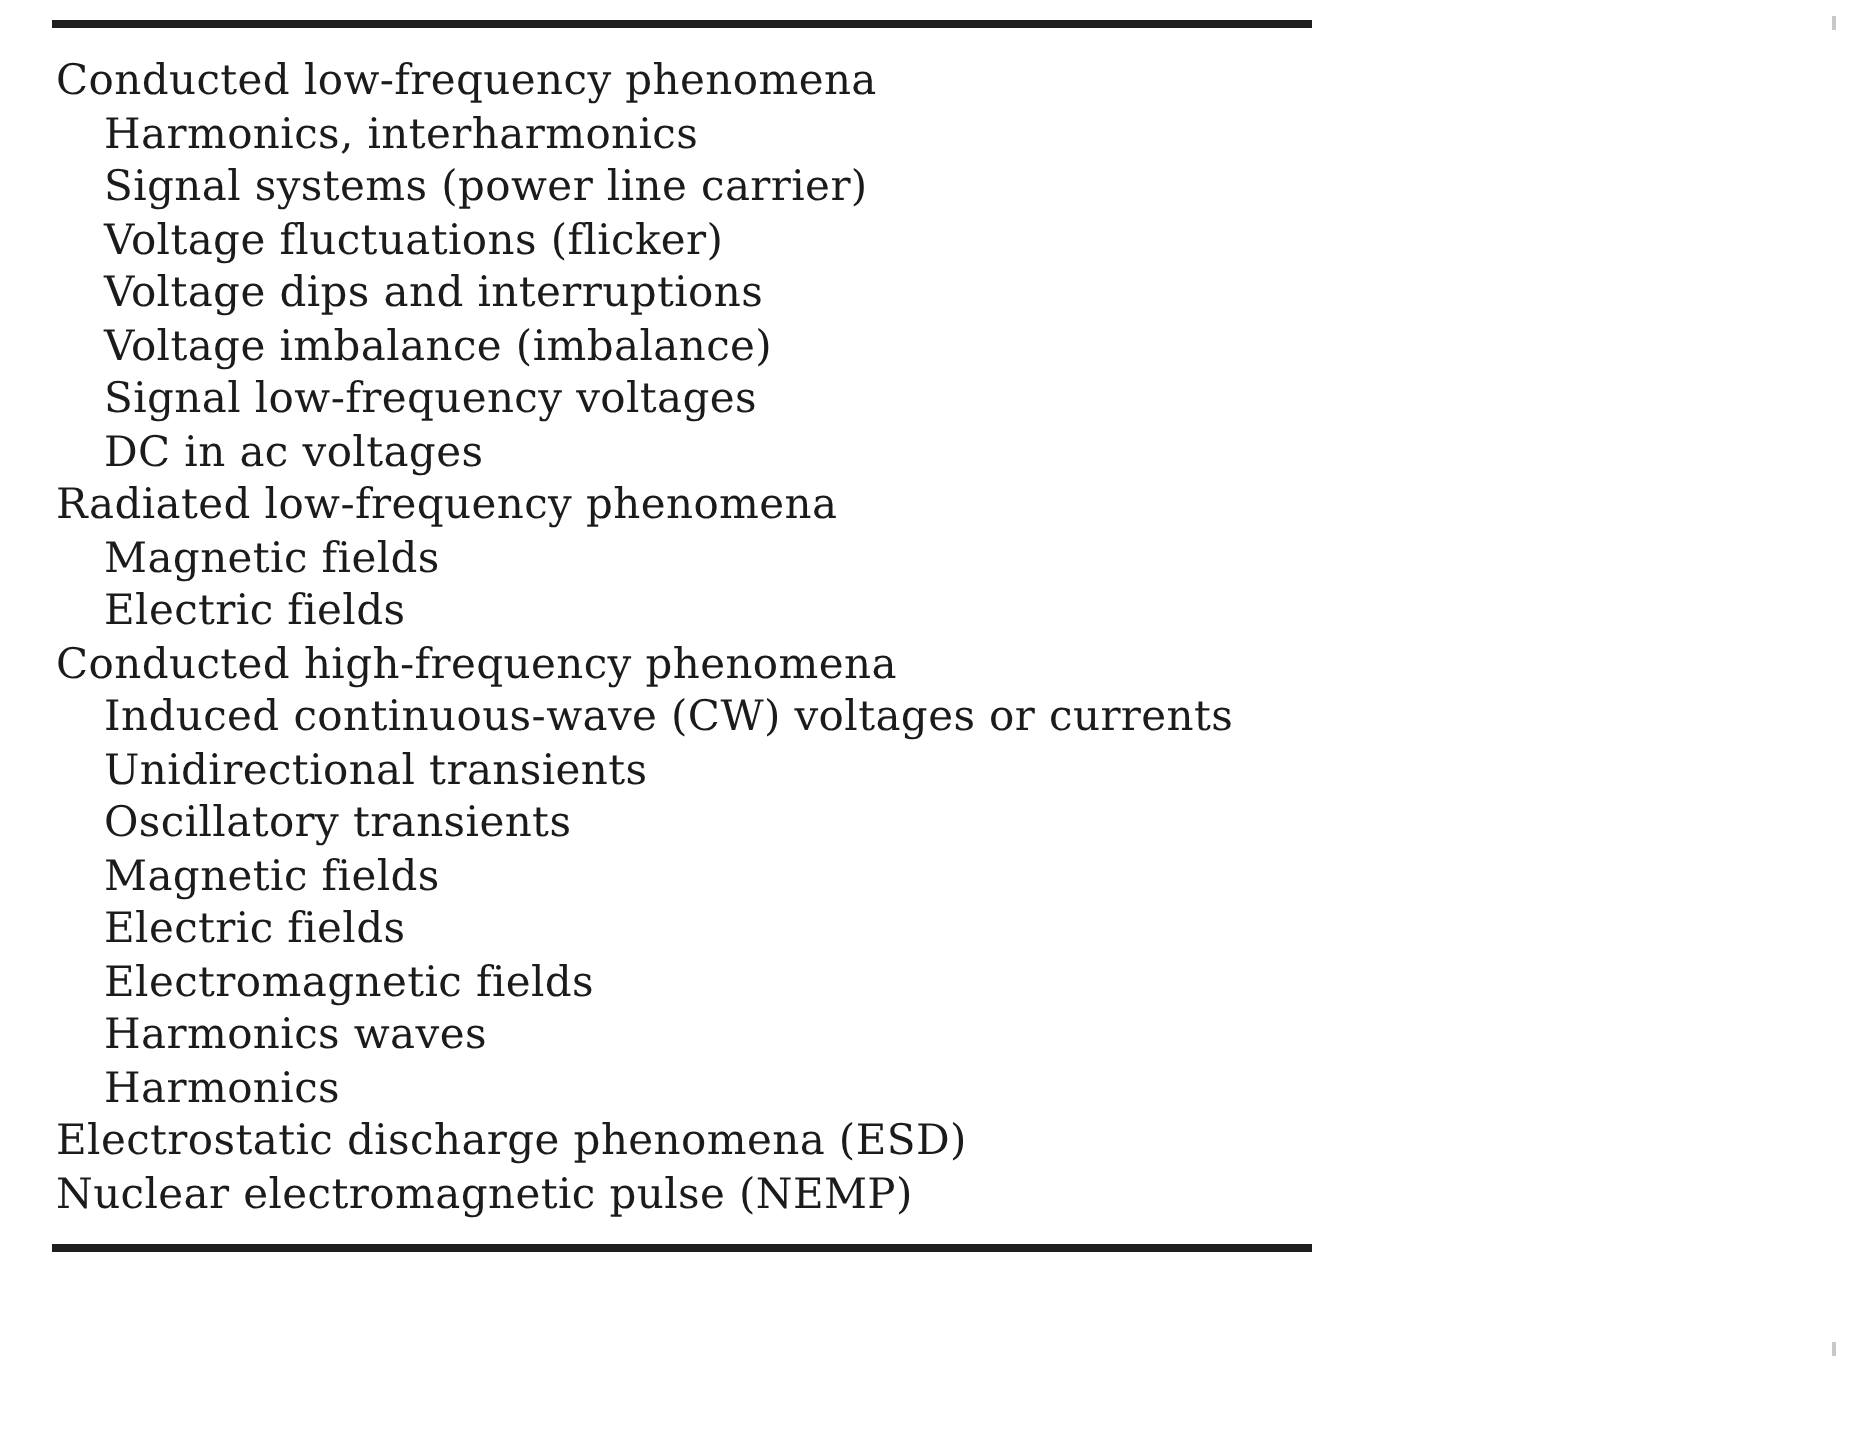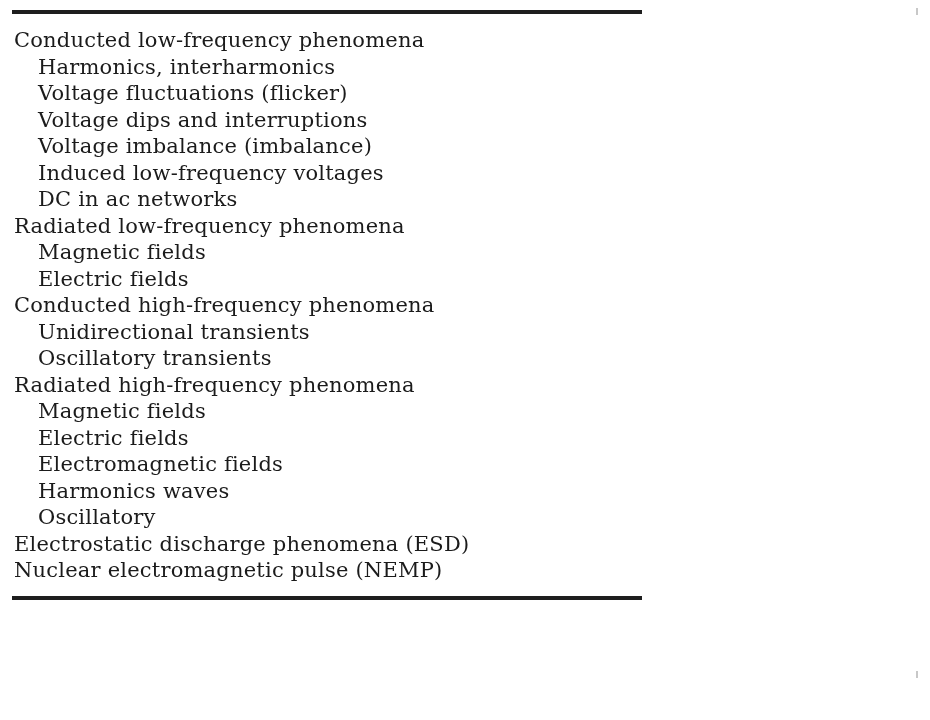--- a/index.html
+++ b/index.html
@@ -6,21 +6,21 @@
     margin: 0;
     padding: 0;
     background: #ffffff;
   }
   .page {
     position: relative;
     width: 930px;
     height: 720px;
     background: #ffffff;
     box-sizing: border-box;
-    padding: 10px 0 0 14px;
+    padding: 10px 0 0 28px;
     font-family: "DejaVu Serif", "Liberation Serif", serif;
     color: #1b1b1b;
     overflow: hidden;
   }
   .rule {
     height: 4px;
     width: 630px;
     margin-left: -2px;
     background: #1e1e1e;
   }
@@ -45,37 +45,38 @@
 </style>
 </head>
 <body>
 
 <div class="page">
   <div class="rule top"></div>
 
   <div class="list">
     <div class="row lvl0">Conducted low-frequency phenomena</div>
     <div class="row lvl1">Harmonics, interharmonics</div>
+    <div class="row lvl1">Signal systems (power line carrier)</div>
     <div class="row lvl1">Voltage fluctuations (flicker)</div>
     <div class="row lvl1">Voltage dips and interruptions</div>
     <div class="row lvl1">Voltage imbalance (imbalance)</div>
-    <div class="row lvl1">Induced low-frequency voltages</div>
-    <div class="row lvl1">DC in ac networks</div>
+    <div class="row lvl1">Signal low-frequency voltages</div>
+    <div class="row lvl1">DC in ac voltages</div>
     <div class="row lvl0">Radiated low-frequency phenomena</div>
     <div class="row lvl1">Magnetic fields</div>
     <div class="row lvl1">Electric fields</div>
     <div class="row lvl0">Conducted high-frequency phenomena</div>
+    <div class="row lvl1">Induced continuous-wave (CW) voltages or currents</div>
     <div class="row lvl1">Unidirectional transients</div>
     <div class="row lvl1">Oscillatory transients</div>
-    <div class="row lvl0">Radiated high-frequency phenomena</div>
     <div class="row lvl1">Magnetic fields</div>
     <div class="row lvl1">Electric fields</div>
     <div class="row lvl1">Electromagnetic fields</div>
     <div class="row lvl1">Harmonics waves</div>
-    <div class="row lvl1">Oscillatory</div>
+    <div class="row lvl1">Harmonics</div>
     <div class="row lvl0">Electrostatic discharge phenomena (ESD)</div>
     <div class="row lvl0">Nuclear electromagnetic pulse (NEMP)</div>
   </div>
 
   <div class="rule bottom"></div>
 
   <div class="artifact a1"></div>
   <div class="artifact a2"></div>
 </div>
 

